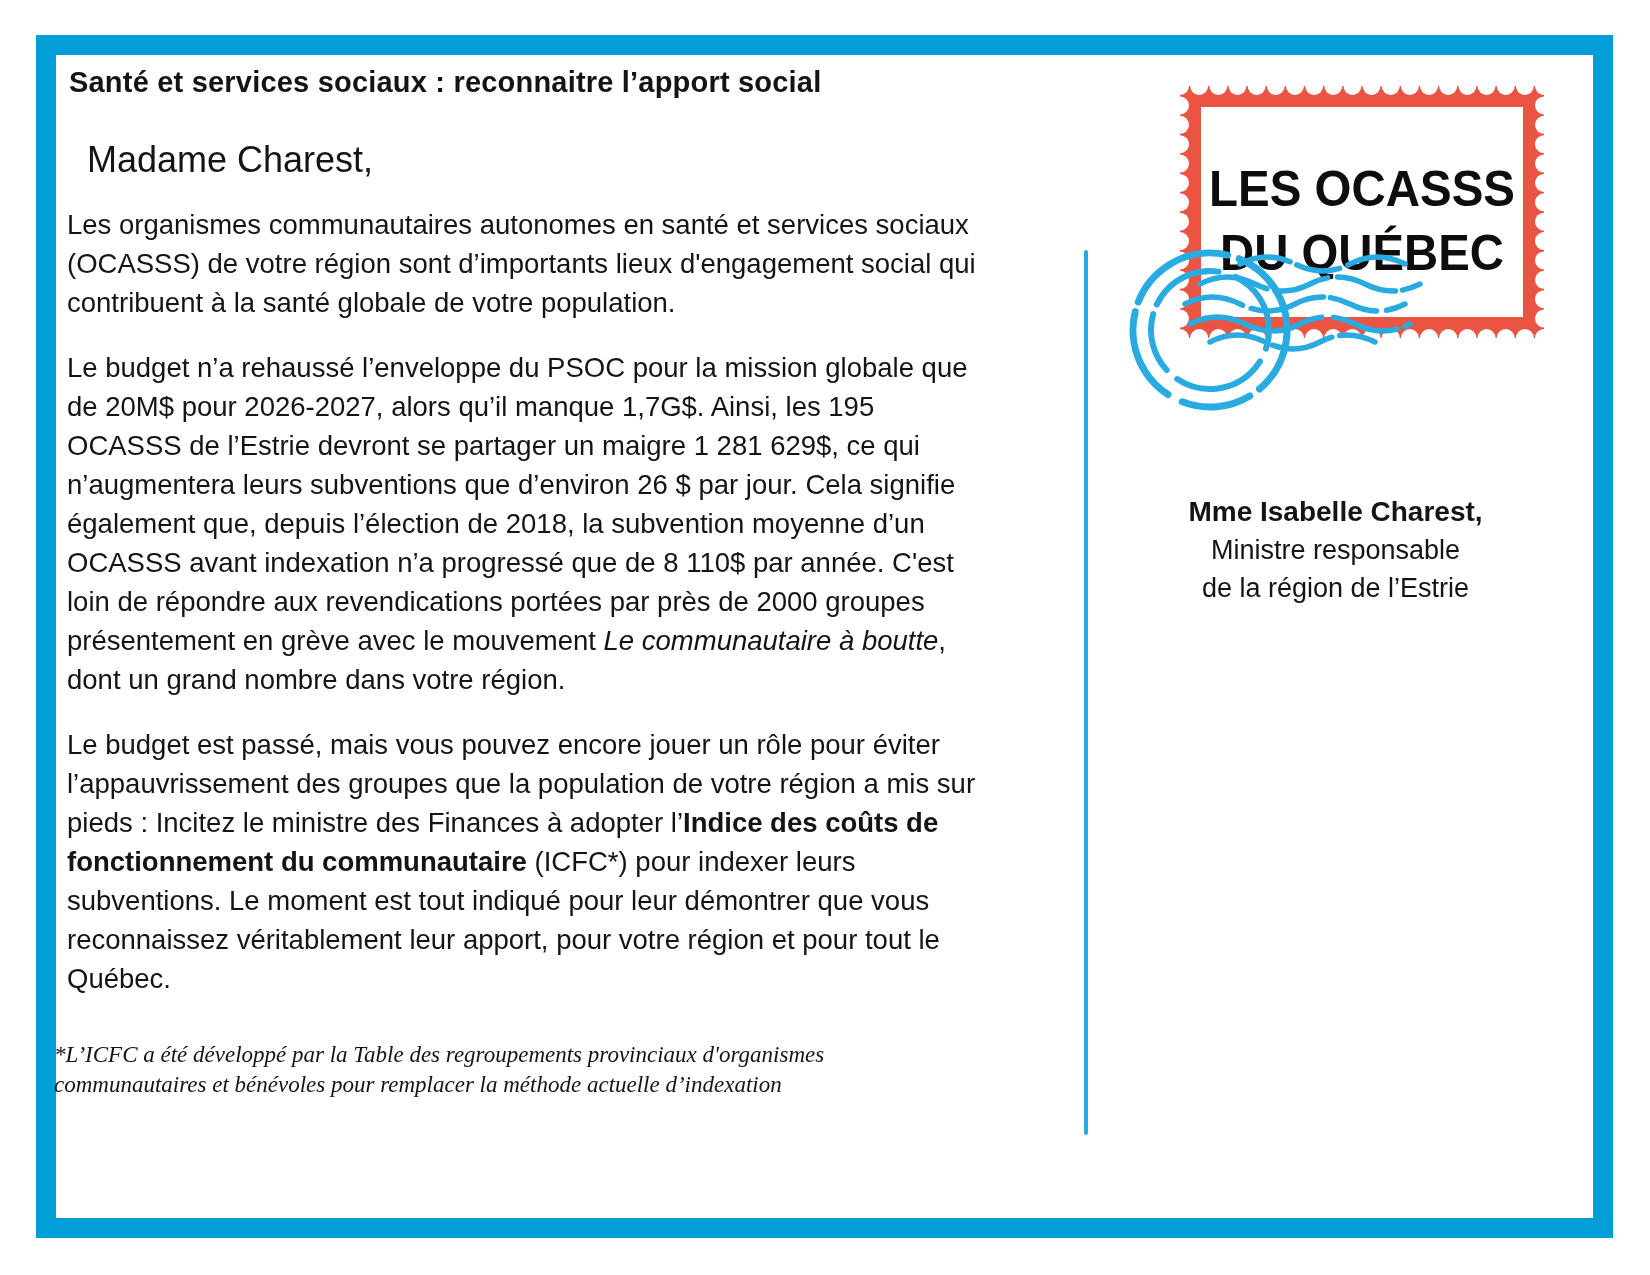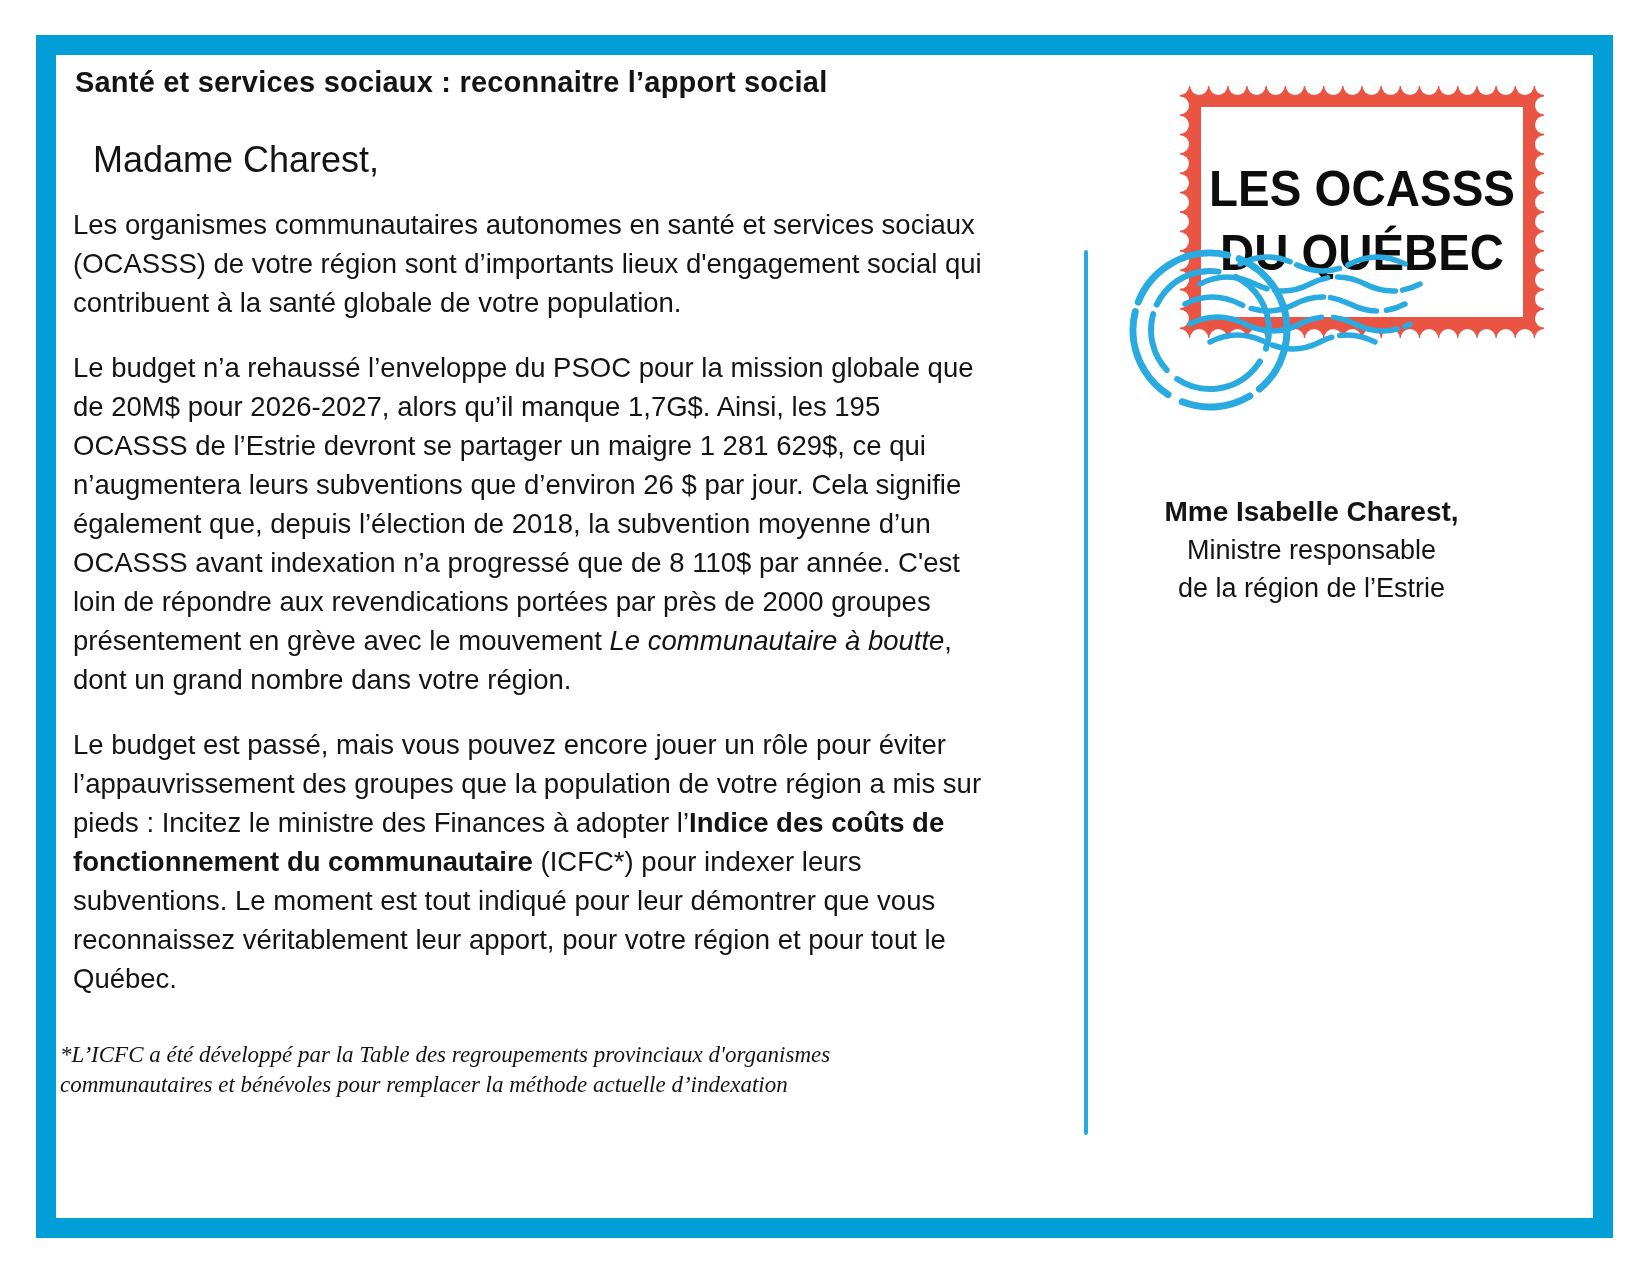--- a/index.html
+++ b/index.html
@@ -9,21 +9,21 @@
   body{
     width:1650px;height:1275px;position:relative;overflow:hidden;
     background:#ffffff;color:var(--text);
     font-family:"Liberation Sans", sans-serif;
   }
   .frame{
     position:absolute;left:36px;top:35px;width:1577px;height:1203px;
     border:20px solid var(--frame);box-sizing:border-box;background:#ffffff;
   }
   
-  .letter{position:absolute;left:57px;top:55px;width:1030px;}
+  .letter{position:absolute;left:51px;top:55px;width:1030px;}
   .title{
     margin:7px 0 0 18px;font-size:29px;line-height:40px;font-weight:700;
     letter-spacing:.2px;
   }
   .salutation{margin:38px 0 0 36px;font-size:36px;line-height:39px;}
   .bodytext{
     margin:26px 0 0 16px;width:924px;font-size:27.5px;line-height:39px;
   }
   .footnote{
     margin:42px 0 0 3px;width:910px;font-size:23px;line-height:30px;
@@ -37,21 +37,21 @@
     position:absolute;left:1084px;top:250px;width:4px;height:885px;
     background:var(--divider);border-radius:2px;
   }
   
   .stamp{position:absolute;left:1180px;top:86px;overflow:visible;}
   .stamp text{
     font-family:"Liberation Sans", sans-serif;font-weight:700;font-size:50px;
   }
   .postmark{position:absolute;left:1115px;top:242px;overflow:visible;}
   .recipient{
-    position:absolute;left:1074px;top:492px;width:475px;text-align:center;
+    position:absolute;left:1098px;top:492px;width:475px;text-align:center;
   }
   .recipient-name{font-size:28px;line-height:39px;font-weight:700;}
   .recipient-role{font-size:27px;line-height:38px;}
   .email{
     display:block;margin-top:50px;font-size:28px;line-height:38px;
     font-style:italic;color:var(--email);text-decoration:underline;
     cursor:pointer;
   }
 </style>
 </head>

